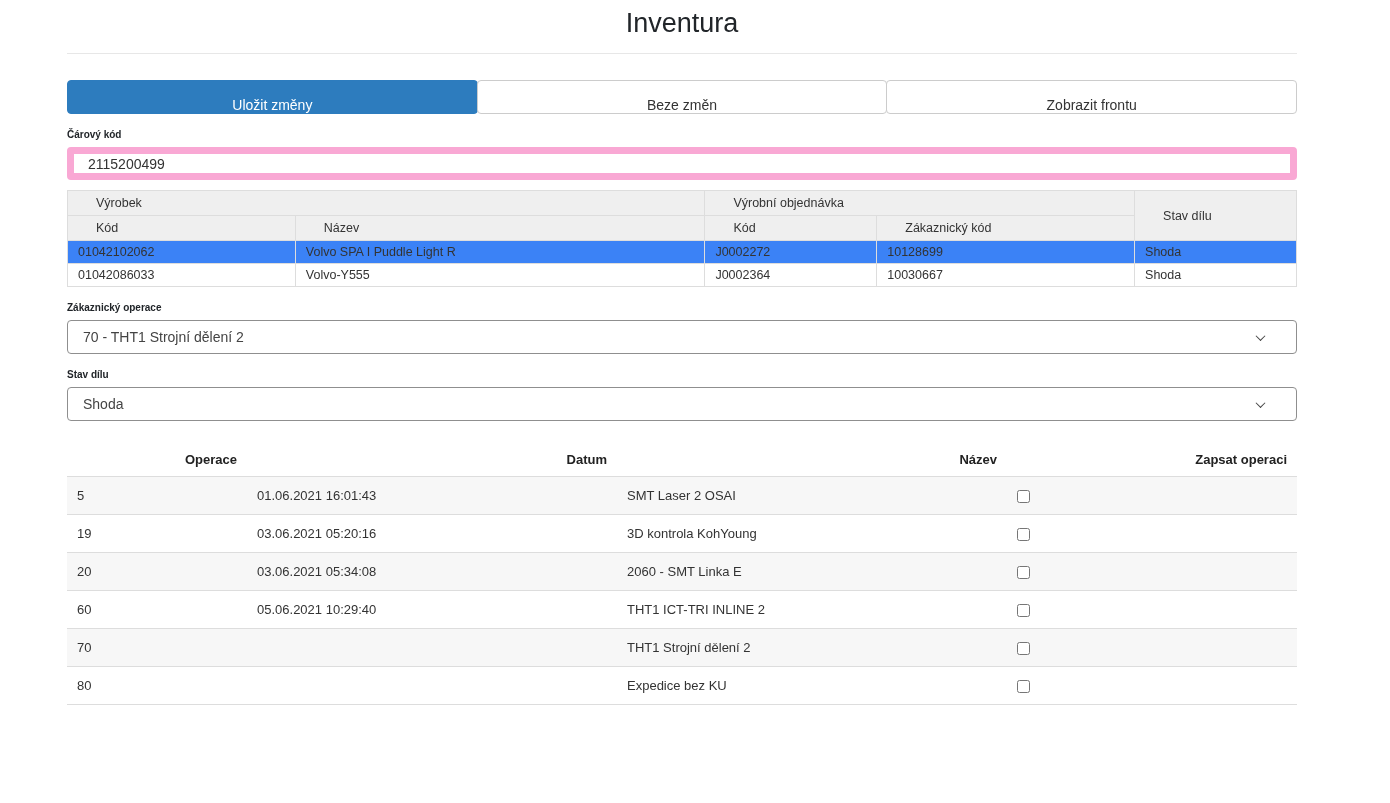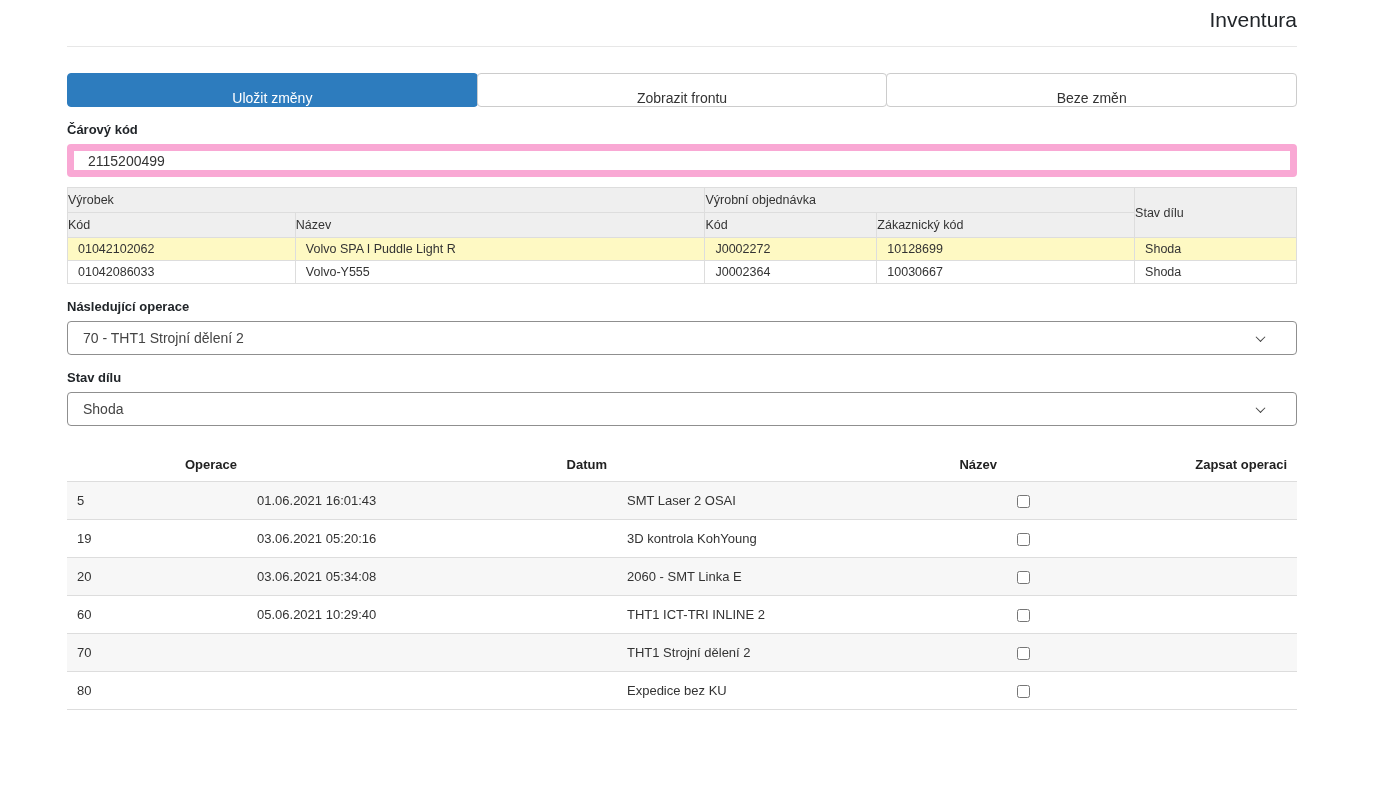--- a/index.html
+++ b/index.html
@@ -10,22 +10,22 @@
     font-family: "Liberation Sans", "DejaVu Sans", sans-serif;
     color: #212529;
   }
   .container {
     width: 1230px;
     margin-left: 67px;
     padding-top: 2px;
     padding-bottom: 60px;
   }
   .page-title {
-    text-align: right;
-    font-size: 21px;
+    text-align: center;
+    font-size: 27px;
     font-weight: 400;
     margin: 6px 0 14px 0;
     color: #212529;
   }
   hr.title-rule {
     border: none;
     border-top: 1px solid #e7e7e7;
     margin: 0 0 26px 0;
   }
   
@@ -45,21 +45,21 @@
   .btn + .btn { margin-left: -1px; }
   .btn.primary {
     background: #2d7cbe;
     border-color: #2d7cbe;
     color: #ffffff;
   }
   
   .field-label {
     display: block;
     font-weight: bold;
-    font-size: 13px;
+    font-size: 10px;
     color: #212529;
     margin: 15px 0 7px 0;
   }
   .text-input {
     width: 100%;
     height: 33px;
     border: 7px solid #f9a8d4;
     border-radius: 4px;
     padding: 0 14px;
     font-size: 14px;
@@ -70,27 +70,27 @@
   
   table.products {
     width: 100%;
     border-collapse: collapse;
     font-size: 12.5px;
     color: #333;
     margin-top: 10px;
   }
   table.products th, table.products td {
     border: 1px solid #ddd;
-    padding: 5px 0;
+    padding: 5px 28px;
     text-align: left;
     font-weight: normal;
   }
   table.products thead th { background: #efefef; color: #333; }
   table.products td { padding: 4px 10px; }
-  table.products tbody tr.selected { background: #fef9c3; }
+  table.products tbody tr.selected { background: #3b82f6; }
   
   .select {
     display: flex;
     align-items: center;
     justify-content: space-between;
     width: 100%;
     height: 34px;
     border: 1px solid #8f8f8f;
     border-radius: 4px;
     padding: 0 32px 0 15px;
@@ -147,22 +147,22 @@
 </head>
 <body>
 
 <div class="container">
 
   <h1 class="page-title">Inventura</h1>
   <hr class="title-rule">
 
   <div class="btn-row">
     <button class="btn primary">Uložit změny</button>
+    <button class="btn">Beze změn</button>
     <button class="btn">Zobrazit frontu</button>
-    <button class="btn">Beze změn</button>
   </div>
 
   <label class="field-label">Čárový kód</label>
   <input class="text-input" type="text" value="2115200499" style="">
 
   <table class="products">
     <colgroup>
       <col class="p-c1">
         <col class="p-c2">
         <col class="p-c3">
@@ -193,21 +193,21 @@
         <tr>
           <td>01042086033</td>
           <td>Volvo-Y555</td>
           <td>J0002364</td>
           <td>10030667</td>
           <td>Shoda</td>
         </tr>
       </tbody>
   </table>
 
-  <label class="field-label">Následující operace</label>
+  <label class="field-label">Zákaznický operace</label>
   <div class="select">
     <span>70 - THT1 Strojní dělení 2</span>
     <span class="chevron"></span>
   </div>
 
   <label class="field-label">Stav dílu</label>
   <div class="select">
     <span>Shoda</span>
     <span class="chevron"></span>
   </div>

